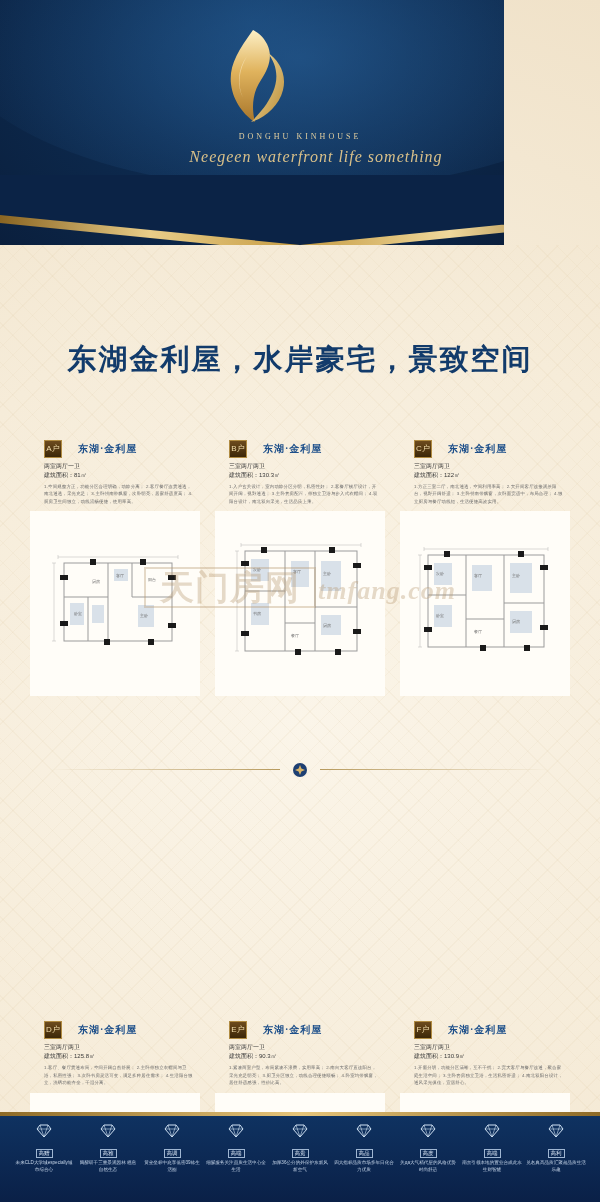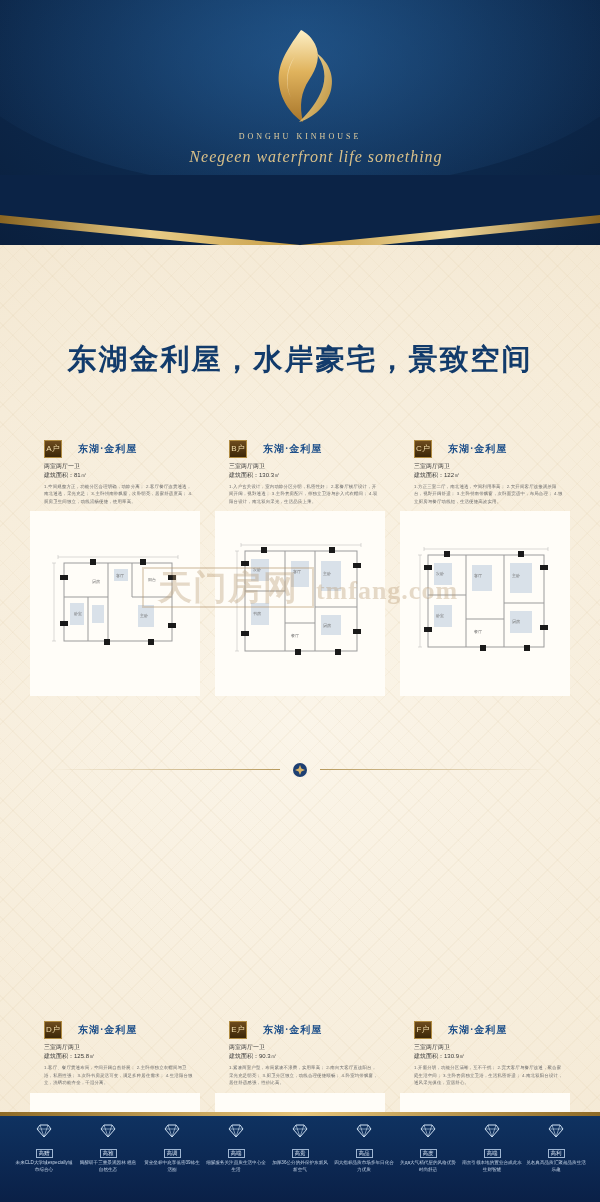--- a/index.html
+++ b/index.html
@@ -9,21 +9,21 @@
     background:#f7efe0;
     overflow:hidden;
     position:relative;
   }
   .page{position:relative;width:600px;height:1202px;overflow:hidden;
     background:
       radial-gradient(circle at 50% 60%, #fbf5e9 0%, #f6ecd9 55%, #f0e2c9 100%);
   }
   
   .header{
-    position:absolute;left:0;top:0;width:600px;height:245px;
+    position:absolute;left:0;top:0;width:504px;height:245px;
     background:
       radial-gradient(ellipse at 50% 10%, #123a66 0%, #0d2b50 45%, #0a1f3d 100%);
     overflow:hidden;
   }
   .header:before{
     content:"";position:absolute;left:-60px;top:-140px;width:720px;height:330px;
     border-radius:50%;
     background:radial-gradient(ellipse at 50% 60%, rgba(44,102,160,.55) 0%, rgba(16,48,86,0) 70%);
   }
   .hdr-shape{
@@ -102,21 +102,21 @@
   
   .watermark{
     position:absolute;left:0;top:565px;width:600px;text-align:center;
     font-size:34px;font-weight:bold;color:rgba(180,150,110,.35);
     letter-spacing:1px;pointer-events:none;
     font-family:"Liberation Serif","DejaVu Serif",serif;
   }
   .watermark .box{
     border:2px solid rgba(180,150,110,.35);padding:0 14px;margin-right:2px;
   }
-  .watermark .en{font-size:26px;text-align:right;}
+  .watermark .en{font-size:26px;font-style:italic;text-align:right;}
   
   .footer{
     position:absolute;left:0;bottom:0;width:600px;height:90px;
     background:linear-gradient(180deg,#0f3362,#0a2047);
   }
   .footer-top{
     position:absolute;left:0;top:0;width:600px;height:4px;
     background:linear-gradient(90deg,#8d6a26,#e6c57a,#8d6a26);
   }
   .feats{

